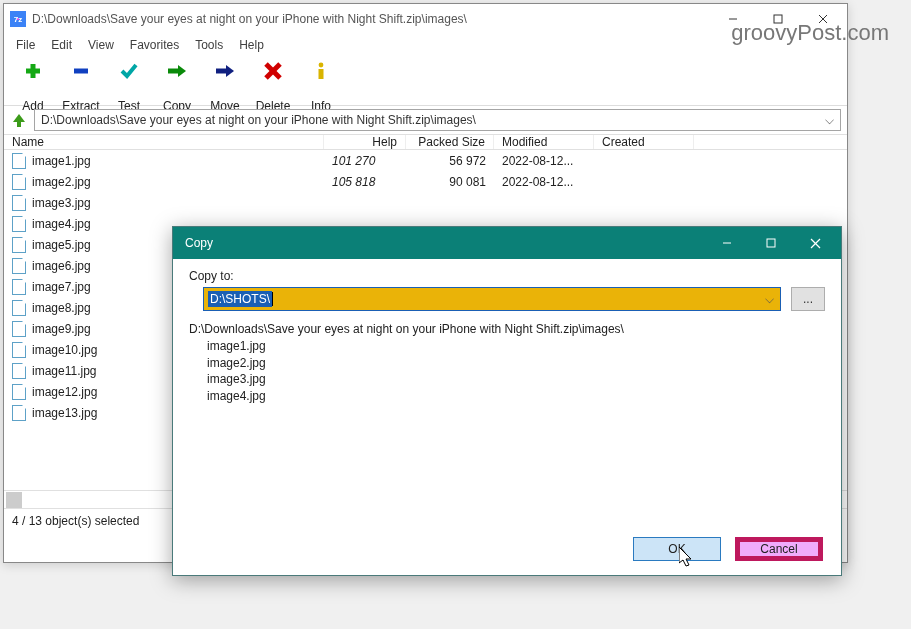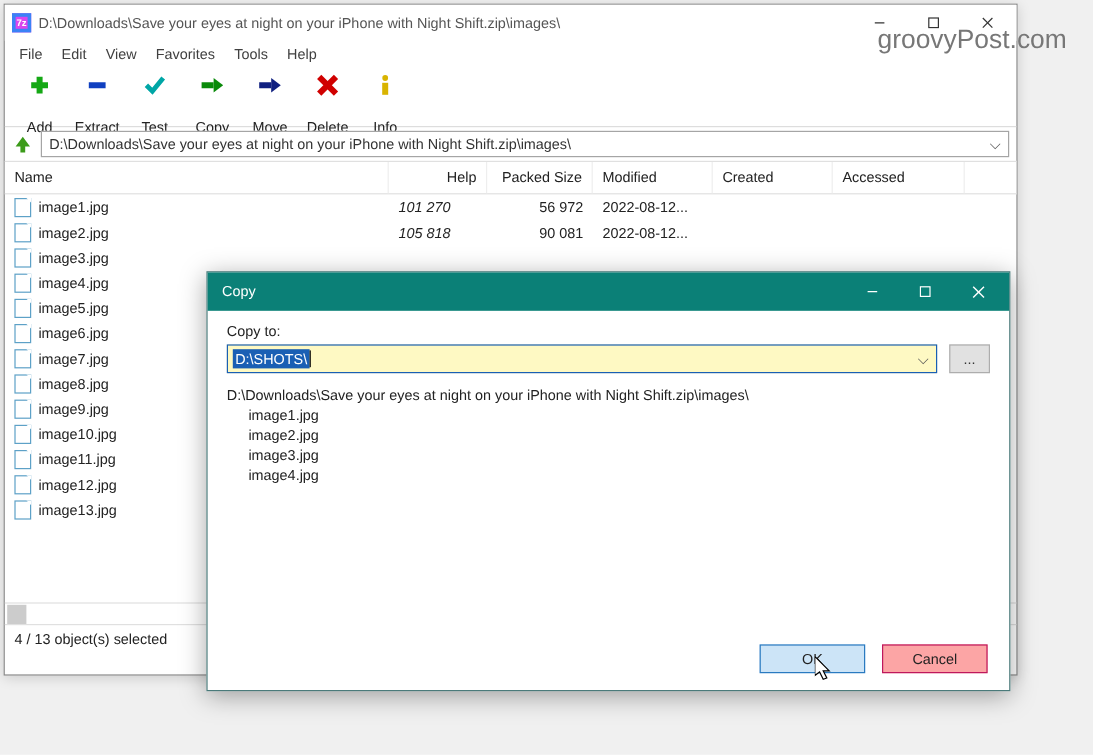--- a/index.html
+++ b/index.html
@@ -1,34 +1,34 @@
 <!DOCTYPE html>
 <html><head>
 <meta charset="utf-8">
 <style>
 * { box-sizing: border-box; margin: 0; padding: 0; font-family: "Segoe UI", Tahoma, sans-serif; font-size: 12px; }
 body { background: #f0f0f0; width: 911px; height: 629px; position: relative; overflow: hidden; }
 .window { position: absolute; left: 3px; top: 3px; width: 845px; height: 560px; background: #fff; border: 1px solid #888; box-shadow: 0 2px 10px rgba(0,0,0,0.15); }
 .titlebar { height: 30px; display: flex; align-items: center; padding: 0 2px 0 6px; background: #fff; }
-.titlebar .appicon { width: 16px; height: 16px; background: #d946ef; color: #fff; display: inline-flex; align-items: center; justify-content: center; font-size: 8px; font-weight: bold; border: 3px solid #3b82f6;}
+.titlebar .appicon { width: 16px; height: 16px; background: #d946ef; color: #fff; display: inline-flex; align-items: center; justify-content: center; font-size: 8px; font-weight: bold; border: 7px solid #3b82f6;}
 .titlebar .title { margin-left: 6px; color: #555; font-size: 12px; white-space: nowrap; overflow: hidden; text-overflow: ellipsis; flex: 0 1 auto; }
 .titlebar .spacer { flex: 1; }
 .winbtn { width: 45px; height: 28px; display: inline-flex; align-items: center; justify-content: center; color: #333; }
 .winbtn svg { width: 10px; height: 10px; }
 .menubar { height: 22px; display: flex; align-items: center; padding: 0 4px; }
 .menubar span { padding: 3px 8px; color: #404040; }
 .toolbar { height: 50px; display: flex; align-items: flex-start; padding: 2px 6px; gap: 2px; border-bottom: 1px solid #ddd; }
 .tbtn { width: 46px; display: flex; flex-direction: column; align-items: center; gap: 17px; padding-top: 2px; }
 .tbtn .ico { height: 22px; display: flex; align-items: center; justify-content: center; }
 .tbtn .lbl { color: #222; font-size: 12px; }
 .pathbar { height: 28px; display: flex; align-items: center; padding: 2px 6px; gap: 6px; }
 .navup { width: 18px; height: 18px; display:inline-flex; align-items:center; justify-content:center; }
 .pathbox { flex: 1; border: 1px solid #a5a5a5; height: 22px; display: flex; align-items: center; padding: 0 6px; background:#fff; color:#333; font-size:12px;}
 .pathbox .chev { margin-left:auto; color:#555; }
-.listhdr { height: 28px; border-top: 1px solid #e0e0e0; border-bottom: 1px solid #e0e0e0; display: flex; align-items: center; color:#222; background:#fff;}
+.listhdr { height: 16px; border-top: 1px solid #e0e0e0; border-bottom: 1px solid #e0e0e0; display: flex; align-items: center; color:#222; background:#fff;}
 .listhdr .col { padding: 0 8px; border-right: 1px solid #eee; height:100%; display:flex; align-items:center;}
 .col-name { width: 320px; }
 .col-size { width: 82px; justify-content:flex-end;}
 .col-packed { width: 88px; justify-content:flex-end;}
 .col-mod { width: 100px; }
 .col-created { width: 100px; }
 .col-accessed { width: 110px; }
 .filelist { height: 340px; overflow: hidden; }
 .row { height: 21px; display: flex; align-items: center; color:#222;}
 .row .cell { padding: 0 8px; }
@@ -43,29 +43,29 @@
 .status { height: 24px; border-top:1px solid #e0e0e0; display:flex; align-items:center; padding:0 8px; color:#222;}
 .overlay-watermark { position:absolute; top:20px; right:22px; color:#777; font-family: Liberation Sans, sans-serif; font-size:22px; pointer-events:none;}
 
 .dialog { position:absolute; left:172px; top:226px; width:670px; height:350px; background:#fff; border:1px solid #4a7a7a; box-shadow: 0 4px 20px rgba(0,0,0,0.35);}
 .dlg-title { height:32px; background:#0b8077; color:#fff; display:flex; align-items:center; padding:0 4px 0 12px;}
 .dlg-title .t { font-size:12px; }
 .dlg-title .spacer { flex:1; }
 .dlg-title .dwbtn { width:44px; height:28px; display:inline-flex; align-items:center; justify-content:center; color:#fff;}
 .dlg-body { padding: 10px 16px; color:#222;}
 .dlg-row1 { display:flex; align-items:center; gap:10px; margin-top:4px;}
-.combo { flex:1; height:24px; border:1px solid #1a5fb4; background:#fef9c3; display:flex; align-items:center; padding:0 2px 0 4px;}
+.combo { flex:1; height:24px; border:1px solid #1a5fb4; background:#eab308; display:flex; align-items:center; padding:0 2px 0 4px;margin-left:14px;}
 .combo .seltext { background:#1a5fb4; color:#fff; padding:1px 2px; font-size:12px; display:inline-block;}
 .combo .dd { margin-left:auto; color:#555; padding:0 4px;}
 .browsebtn { width:34px; height:24px; border:1px solid #adadad; background:#e1e1e1; display:flex; align-items:center; justify-content:center; color:#333;}
 .dlg-info { margin-top:14px; line-height:1.5;}
 .dlg-files { margin-top:10px; line-height:1.4;}
 .dlg-files .indent { margin-left:18px;}
 .dlg-btns { position:absolute; bottom:14px; right:18px; display:flex; gap:14px;}
-.btn { width:88px; height:24px; border:1px solid #be185d; background:#fca5a5; display:flex; align-items:center; justify-content:center; color:#222;}
+.btn { width:88px; height:24px; border:5px solid #be185d; background:#f0abfc; display:flex; align-items:center; justify-content:center; color:#222;}
 .btn.primary { border:1px solid #2a7ac0; background:#cce4f7;}
 .cursor { position:absolute; left:679px; top:547px; pointer-events:none;}
 </style>
 </head>
 <body>
 
 <div class="window">
 
   <div class="titlebar">
     <span class="appicon">7z</span>
@@ -173,21 +173,20 @@
       <span class="chev">⌵</span>
     </div>
   </div>
 
   <div class="listhdr">
     <div class="col col-name">Name</div>
     <div class="col col-size">Help</div>
     <div class="col col-packed">Packed Size</div>
     <div class="col col-mod">Modified</div>
     <div class="col col-created">Created</div>
-    <div class="col col-accessed">Accessed</div>
   </div>
 
   <div class="filelist" id="filelist">
       <div class="row">
         <div class="cell cell-name">
           <span class="fileico"></span>
           <span>image1.jpg</span>
         </div>
         <div class="cell cell-size">101 270</div>
         <div class="cell cell-packed">56 972</div>

